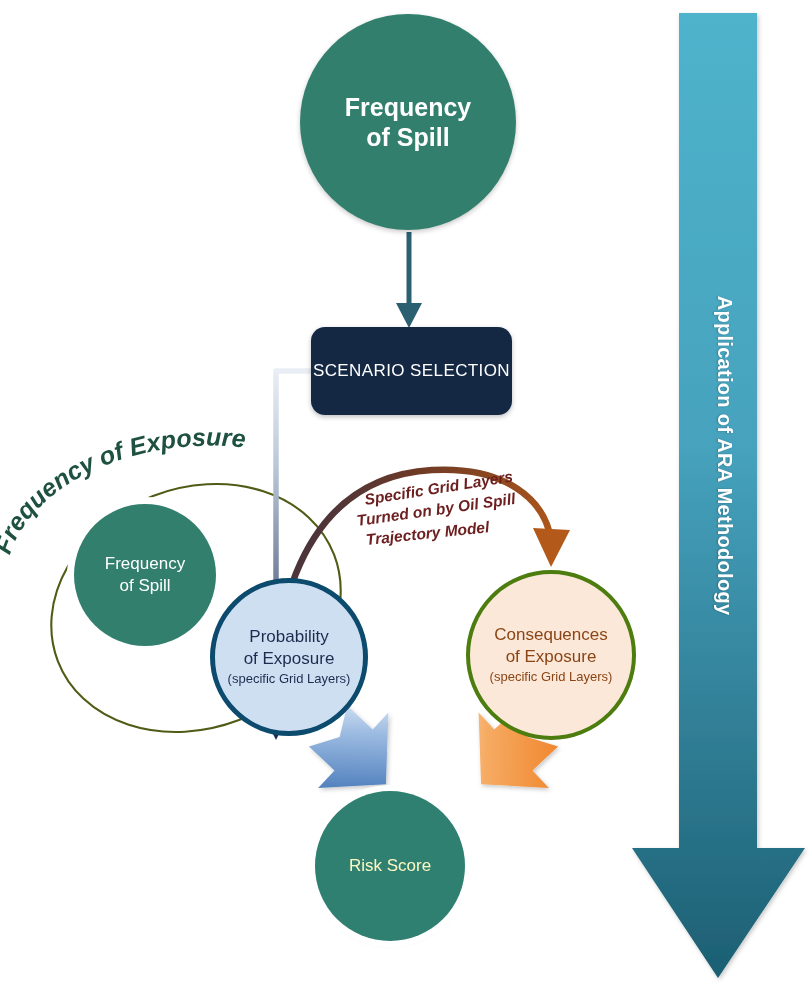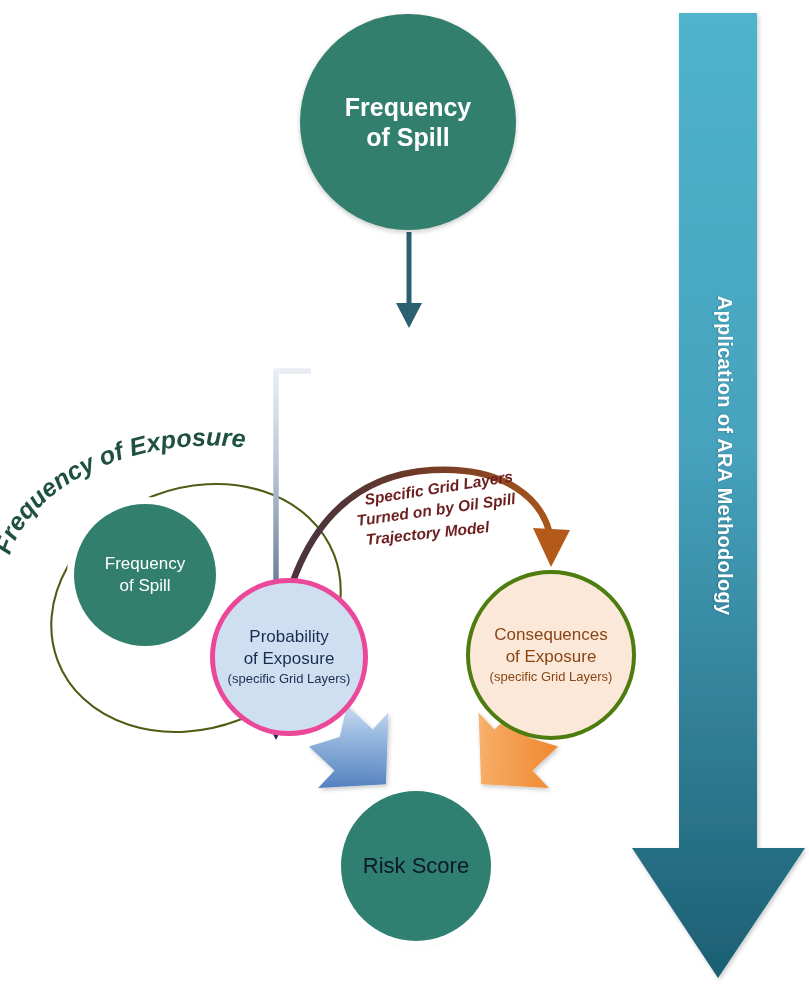--- a/index.html
+++ b/index.html
@@ -49,44 +49,44 @@
     color: #ffffff;
     font-size: 17px;
     line-height: 1.3;
     box-shadow: 0 0 0 7px #ffffff, 0 1px 7px rgba(0,0,0,.18);
   }
 
   #prob-exposure {
     left: 210px; top: 578px;
     width: 158px; height: 158px;
     background: #cfdff2;
-    border: 5px solid #ec4899;
+    border: 5px solid #0c4a6e;
     color: #1b2d4f;
     font-size: 17px;
     line-height: 1.28;
   }
   #prob-exposure .sub { font-size: 13px; margin-top: 1px; }
 
   #consequences {
     left: 466px; top: 570px;
     width: 170px; height: 170px;
     background: #fce8d8;
     border: 4px solid #4d7c0f;
     color: #8a4516;
     font-size: 17px;
     line-height: 1.28;
   }
   #consequences .sub { font-size: 13px; margin-top: 1px; color: #8a4516; }
 
   #risk-score {
-    left: 341px; top: 791px;
+    left: 315px; top: 791px;
     width: 150px; height: 150px;
     background: #2f8070;
-    color: #0f172a;
-    font-size: 22px;
+    color: #fef9c3;
+    font-size: 17px;
     box-shadow: 0 0 0 6px #ffffff, 0 2px 6px rgba(0,0,0,.18);
   }
 
   
   #scenario-box {
     left: 311px; top: 327px;
     width: 201px; height: 88px;
     background: #142844;
     border-radius: 14px;
     display: flex;
@@ -223,20 +223,23 @@
     <text>
       <textPath href="#foeArc" startOffset="2%">Frequency of Exposure</textPath>
     </text>
   </svg>
 
   <div id="freq-spill-top" class="circle">
     <div>Frequency</div>
     <div>of Spill</div>
   </div>
 
+  <div id="scenario-box" class="abs">
+    <span>SCENARIO SELECTION</span>
+  </div>
 
   <div id="freq-spill-inner" class="circle">
     <div>Frequency</div>
     <div>of Spill</div>
   </div>
 
   <div id="prob-exposure" class="circle">
     <div>Probability</div>
     <div>of Exposure</div>
     <div class="sub">(specific Grid Layers)</div>

